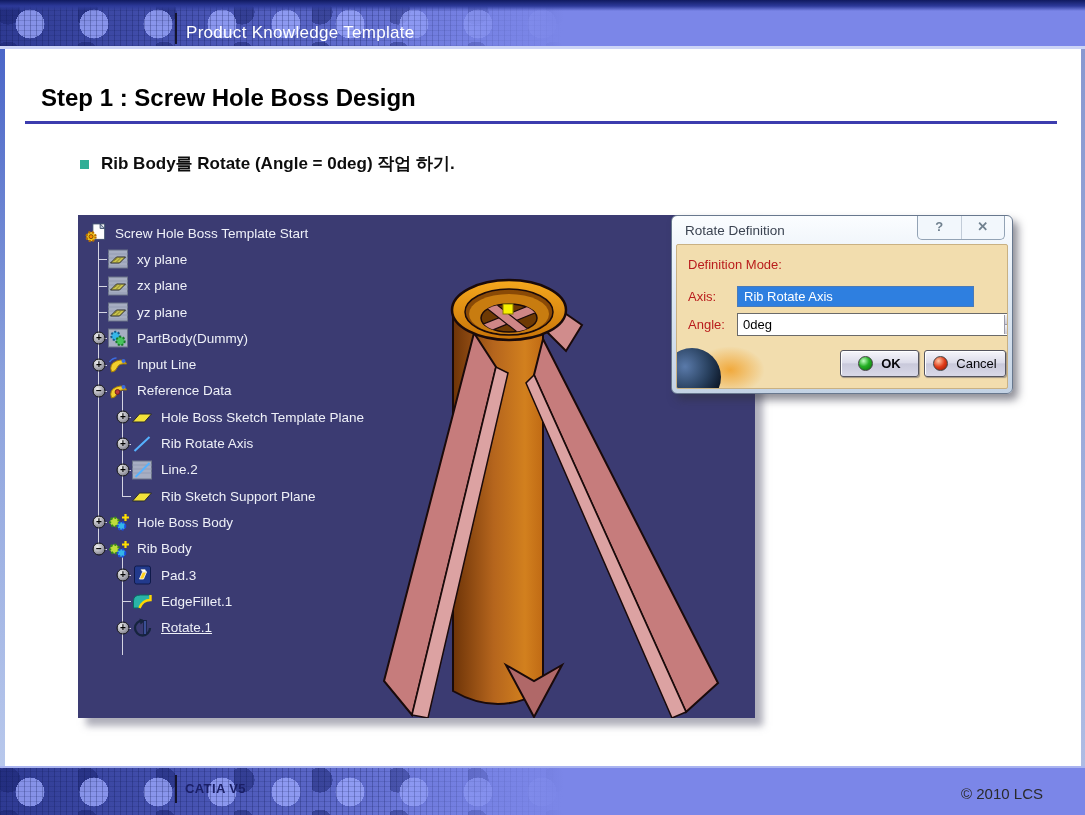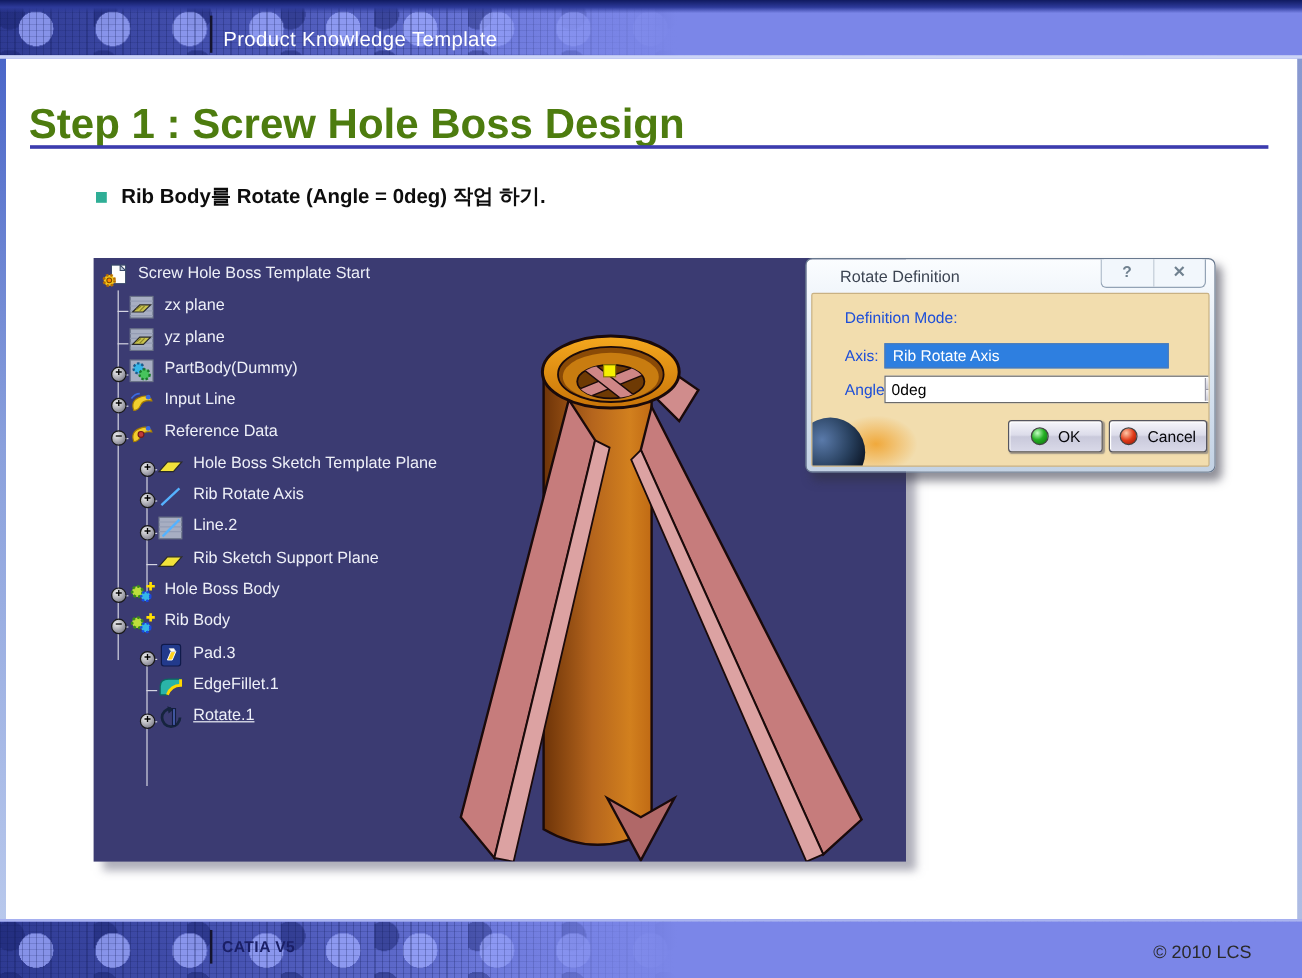--- a/index.html
+++ b/index.html
@@ -28,37 +28,37 @@
   .footer .v-divider{position:absolute;left:175px;top:7px;height:28px;width:2px;background:#14142e;}
   .footer .f-left{position:absolute;left:185px;top:13px;color:#1a1f66;font-size:13px;font-weight:bold;letter-spacing:.4px;}
   .footer .f-right{position:absolute;right:42px;top:17px;color:#2a2a2a;font-size:15px;margin-left:48px;}
 
   .edge-left{position:absolute;left:0;top:49px;bottom:49px;width:5px;
       background:linear-gradient(180deg,#4a66c8,#8aa0dc 45%,#b8c8ec);}
   .edge-right{position:absolute;right:0;top:49px;bottom:49px;width:4px;
       background:linear-gradient(180deg,#8898d0,#aebce4);}
 
   
-  .step-title{position:absolute;left:24px;top:84px;font-size:35px;font-weight:bold;color:#4d7c0f;}
+  .step-title{position:absolute;left:41px;top:84px;font-size:24px;font-weight:bold;color:#000000;}
   .title-rule{position:absolute;left:25px;top:121px;width:1032px;height:3px;background:#3c3cae;}
   .bullet-row{position:absolute;left:80px;top:152px;display:flex;align-items:flex-start;}
   .bullet-sq{width:9px;height:9px;background:#2fae96;margin-top:8px;margin-right:12px;}
   .bullet-text{font-size:17px;font-weight:bold;color:#0d0d0d;}
 
   
   .shot{position:absolute;left:78px;top:215px;width:677px;height:503px;background:#3b3b72;
         overflow:hidden;box-shadow:8px 8px 7px rgba(110,110,130,.55);}
   .model{position:absolute;left:278px;top:0;width:400px;height:503px;}
 
   .tree{position:absolute;left:0;top:5px;width:420px;z-index:2;}
   .trunk{position:absolute;width:1px;background:#d4d4e2;}
   .trunk.main{left:20px;top:22px;height:308px;}
   .trunk.ref{left:44px;top:171px;height:106px;}
   .trunk.rib{left:44px;top:330px;height:105px;}
-  .tree-row{position:relative;height:26.3px;display:flex;color:#eef0f8;
+  .tree-row{position:relative;height:26.3px;display:flex;align-items:center;color:#eef0f8;
             font-size:13.5px;white-space:nowrap;}
   .tree-row.lvl0{padding-left:6px;}
   .tree-row.lvl1{padding-left:28px;}
   .tree-row.lvl2{padding-left:52px;}
   .tree-row.lvl1::before,.tree-row.lvl2::before{content:"";position:absolute;top:50%;height:1px;background:#d4d4e2;}
   .tree-row.lvl1::before{left:20px;width:9px;}
   .tree-row.lvl2::before{left:44px;width:9px;}
   .expander{position:absolute;top:50%;width:11px;height:11px;border-radius:50%;
       background:radial-gradient(circle at 35% 30%,#efefef,#8f8f9a 70%,#5a5a66);
       border:1px solid #1a1a1a;color:#000;font-size:10px;line-height:10px;font-weight:bold;
@@ -67,54 +67,54 @@
   .lvl2 .expander{left:45px;}
   .ticon{width:25px;height:20px;margin-right:6px;flex:0 0 auto;}
   .ticon svg{width:25px;height:20px;display:block;}
   .tlabel.ul{text-decoration:underline;}
 
   
   .dialog{position:absolute;left:671px;top:215px;width:340px;height:177px;border-radius:6px;
       background:linear-gradient(180deg,#fbfdff 0%,#dfe9f4 45%,#c3d2e4 100%);
       border:1px solid #68788e;box-shadow:5px 6px 8px rgba(50,50,65,.55);z-index:6;}
   .dlg-titlebar{position:absolute;left:0;top:0;right:0;height:28px;}
-  .dlg-title{position:absolute;left:28px;top:7px;font-size:13.5px;color:#3c4452;}
+  .dlg-title{position:absolute;left:13px;top:7px;font-size:13.5px;color:#3c4452;}
   .dlg-btns{position:absolute;right:7px;top:0;width:86px;height:23px;background:#f2f7fc;
       border:1px solid #93a3b5;border-top:none;border-radius:0 0 5px 5px;display:flex;}
   .dlg-btn{flex:1;text-align:center;font-size:13px;font-weight:bold;color:#70818f;line-height:22px;cursor:default;}
   .dlg-btn + .dlg-btn{border-left:1px solid #c2ccd8;}
 
   .dlg-panel{position:absolute;left:4px;right:4px;top:28px;bottom:4px;background:#f2ddae;
       border:1px solid #c9b183;border-radius:2px;overflow:hidden;}
   .earth-glow{position:absolute;left:18px;bottom:-6px;width:70px;height:48px;border-radius:50%;
       background:radial-gradient(ellipse at center,rgba(240,160,40,.85),rgba(240,160,40,0) 70%);}
   .earth{position:absolute;left:-14px;bottom:-18px;width:58px;height:58px;border-radius:50%;
       background:radial-gradient(circle at 38% 32%,#5a7aaa,#28405e 45%,#0c1626 75%);}
-  .fld-label{position:absolute;font-size:13px;color:#1d4ed8;margin-left:16px;}
+  .fld-label{position:absolute;font-size:13px;color:#b91c1c;}
   .combo{position:absolute;left:120px;top:8px;width:202px;height:23px;background:#fff;
       border:1px solid #6a6a6a;box-sizing:border-box;}
   .combo .val{position:absolute;left:5px;top:3px;font-size:13px;color:#000;}
   .combo .arrow{position:absolute;right:1px;top:1px;bottom:1px;width:17px;
       background:linear-gradient(180deg,#f4f4f8,#cfcfda);border-left:1px solid #9a9aa8;
       font-size:8px;color:#111;text-align:center;line-height:20px;}
   .axis-field{position:absolute;left:60px;top:41px;width:237px;height:21px;background:#2e7fe0;
       border:1px solid #4a7ab8;box-sizing:border-box;color:#fff;font-size:13px;
       line-height:19px;padding-left:6px;}
   .angle-field{position:absolute;left:60px;top:68px;width:285px;height:23px;background:#fff;
       border:1px solid #6a6a6a;box-sizing:border-box;font-size:13px;color:#000;line-height:21px;padding-left:5px;}
   .spinner{position:absolute;right:1px;top:1px;bottom:1px;width:15px;border-left:1px solid #9a9aa8;
       display:flex;flex-direction:column;}
   .spin{flex:1;background:linear-gradient(180deg,#f2f2f6,#cacad6);font-size:6px;color:#000;
       text-align:center;line-height:9px;}
   .spin.up{border-bottom:1px solid #9a9aa8;}
   .dlg-button{position:absolute;top:105px;height:25px;border:1px solid #55555f;border-radius:3px;
       background:linear-gradient(180deg,#f6f6fb 0%,#dcdcea 46%,#c9c9db 52%,#d9d9e8 100%);
       box-shadow:inset 1px 1px 0 #ffffff,1px 1px 1px rgba(80,80,95,.5);
       display:flex;align-items:center;justify-content:center;gap:8px;font-size:13px;color:#06060a;}
-  .dlg-button.ok{left:163px;width:77px;}
+  .dlg-button.ok{left:163px;width:77px;font-weight:bold;}
   .dlg-button.cancel{left:247px;width:80px;}
   .led{width:13px;height:13px;border-radius:50%;border:1px solid #444;flex:0 0 auto;}
   .led.green{background:radial-gradient(circle at 35% 30%,#c2ffc2,#25b025 45%,#0a6a0a);}
   .led.red{background:radial-gradient(circle at 35% 30%,#ffc9a8,#e03a18 50%,#8a1404);}
 </style>
 </head>
 <body>
 
 <div class="header pattern">
   <div class="top-strip"></div>
@@ -193,20 +193,31 @@
       </div>
       <div class="tree-row lvl1">
         <span class="ticon">
           <svg viewBox="0 0 24 20">
             <rect x="2" y="1" width="19" height="18" fill="#a7aec2" stroke="#6a7288"></rect>
             <path d="M2 5 h19 M2 9 h19 M2 13 h19 M2 17 h19" stroke="#949cb4" stroke-width="1" fill="none"></path>
             <path d="M4 14 L10 8 L19 8 L13 14 Z" fill="#c9c34e" stroke="#2a2a2a"></path>
             <path d="M7 12 l4 -3 M10 13 l4 -4" stroke="#8a8428" stroke-width="1" fill="none"></path>
           </svg>
         </span>
+        <span class="tlabel">xy plane</span>
+      </div>
+      <div class="tree-row lvl1">
+        <span class="ticon">
+          <svg viewBox="0 0 24 20">
+            <rect x="2" y="1" width="19" height="18" fill="#a7aec2" stroke="#6a7288"></rect>
+            <path d="M2 5 h19 M2 9 h19 M2 13 h19 M2 17 h19" stroke="#949cb4" stroke-width="1" fill="none"></path>
+            <path d="M4 14 L10 8 L19 8 L13 14 Z" fill="#c9c34e" stroke="#2a2a2a"></path>
+            <path d="M7 12 l4 -3 M10 13 l4 -4" stroke="#8a8428" stroke-width="1" fill="none"></path>
+          </svg>
+        </span>
         <span class="tlabel">zx plane</span>
       </div>
       <div class="tree-row lvl1">
         <span class="ticon">
           <svg viewBox="0 0 24 20">
             <rect x="2" y="1" width="19" height="18" fill="#a7aec2" stroke="#6a7288"></rect>
             <path d="M2 5 h19 M2 9 h19 M2 13 h19 M2 17 h19" stroke="#949cb4" stroke-width="1" fill="none"></path>
             <path d="M4 14 L10 8 L19 8 L13 14 Z" fill="#c9c34e" stroke="#2a2a2a"></path>
             <path d="M7 12 l4 -3 M10 13 l4 -4" stroke="#8a8428" stroke-width="1" fill="none"></path>
           </svg>

